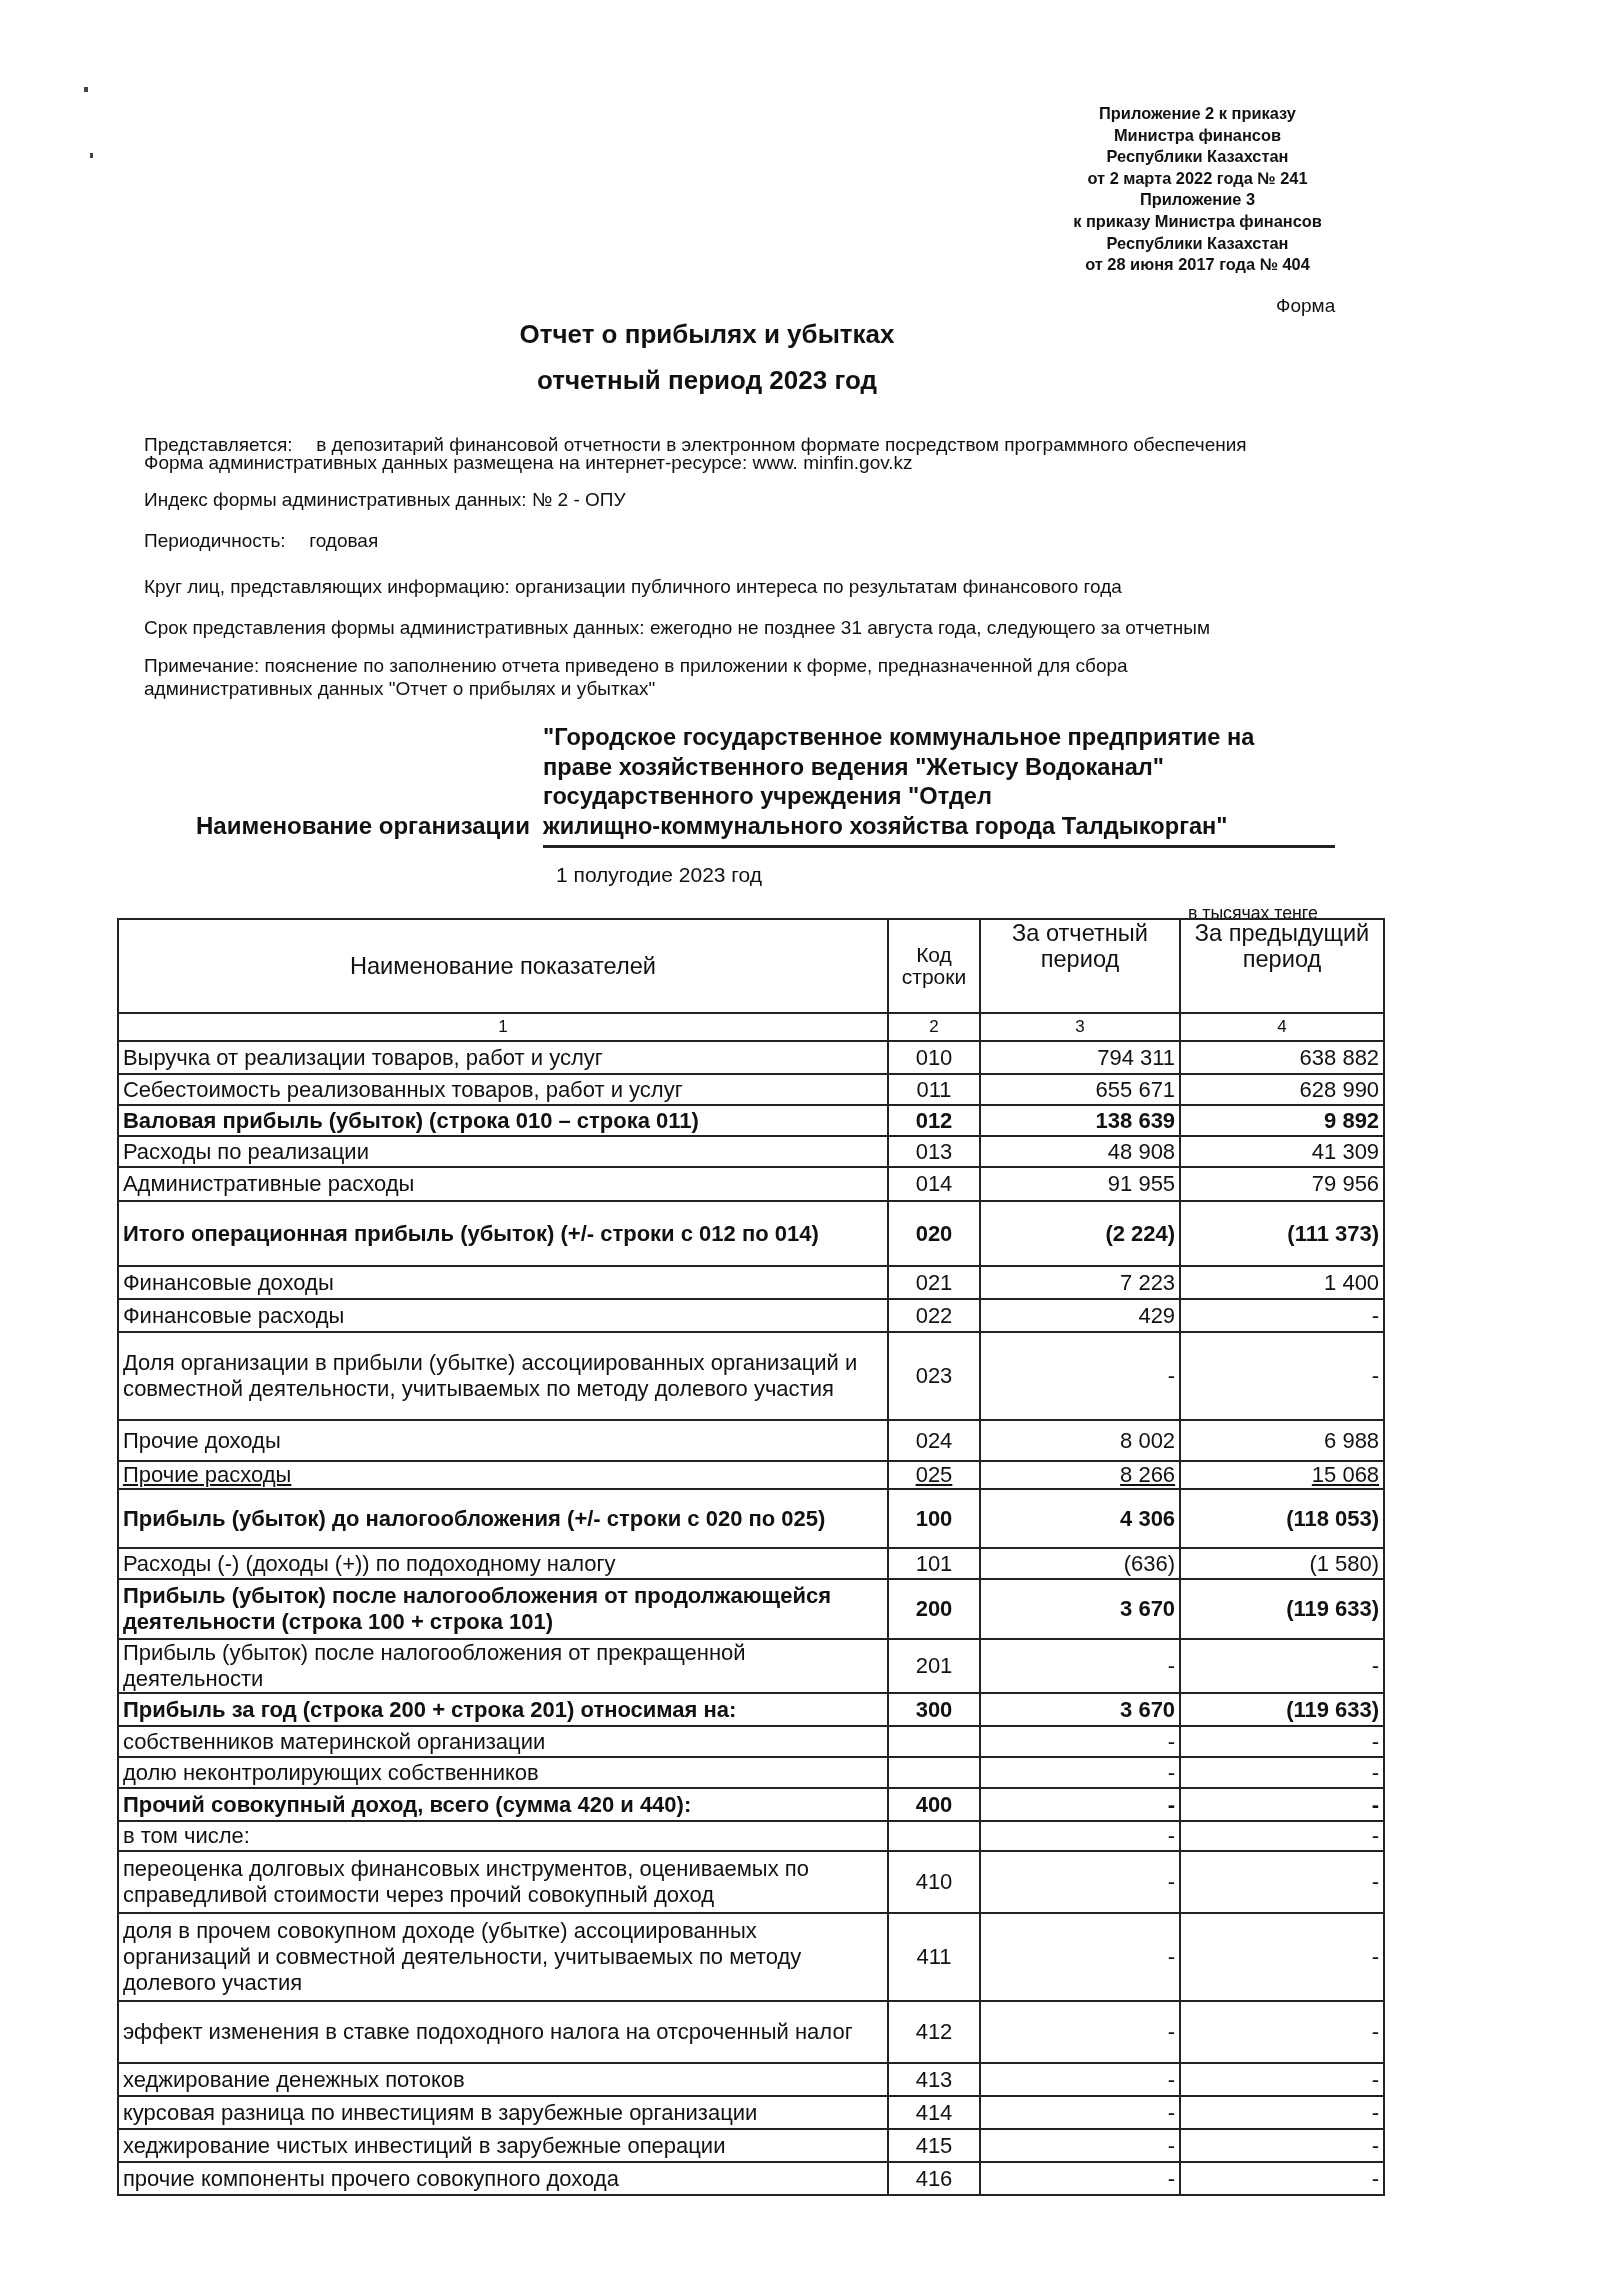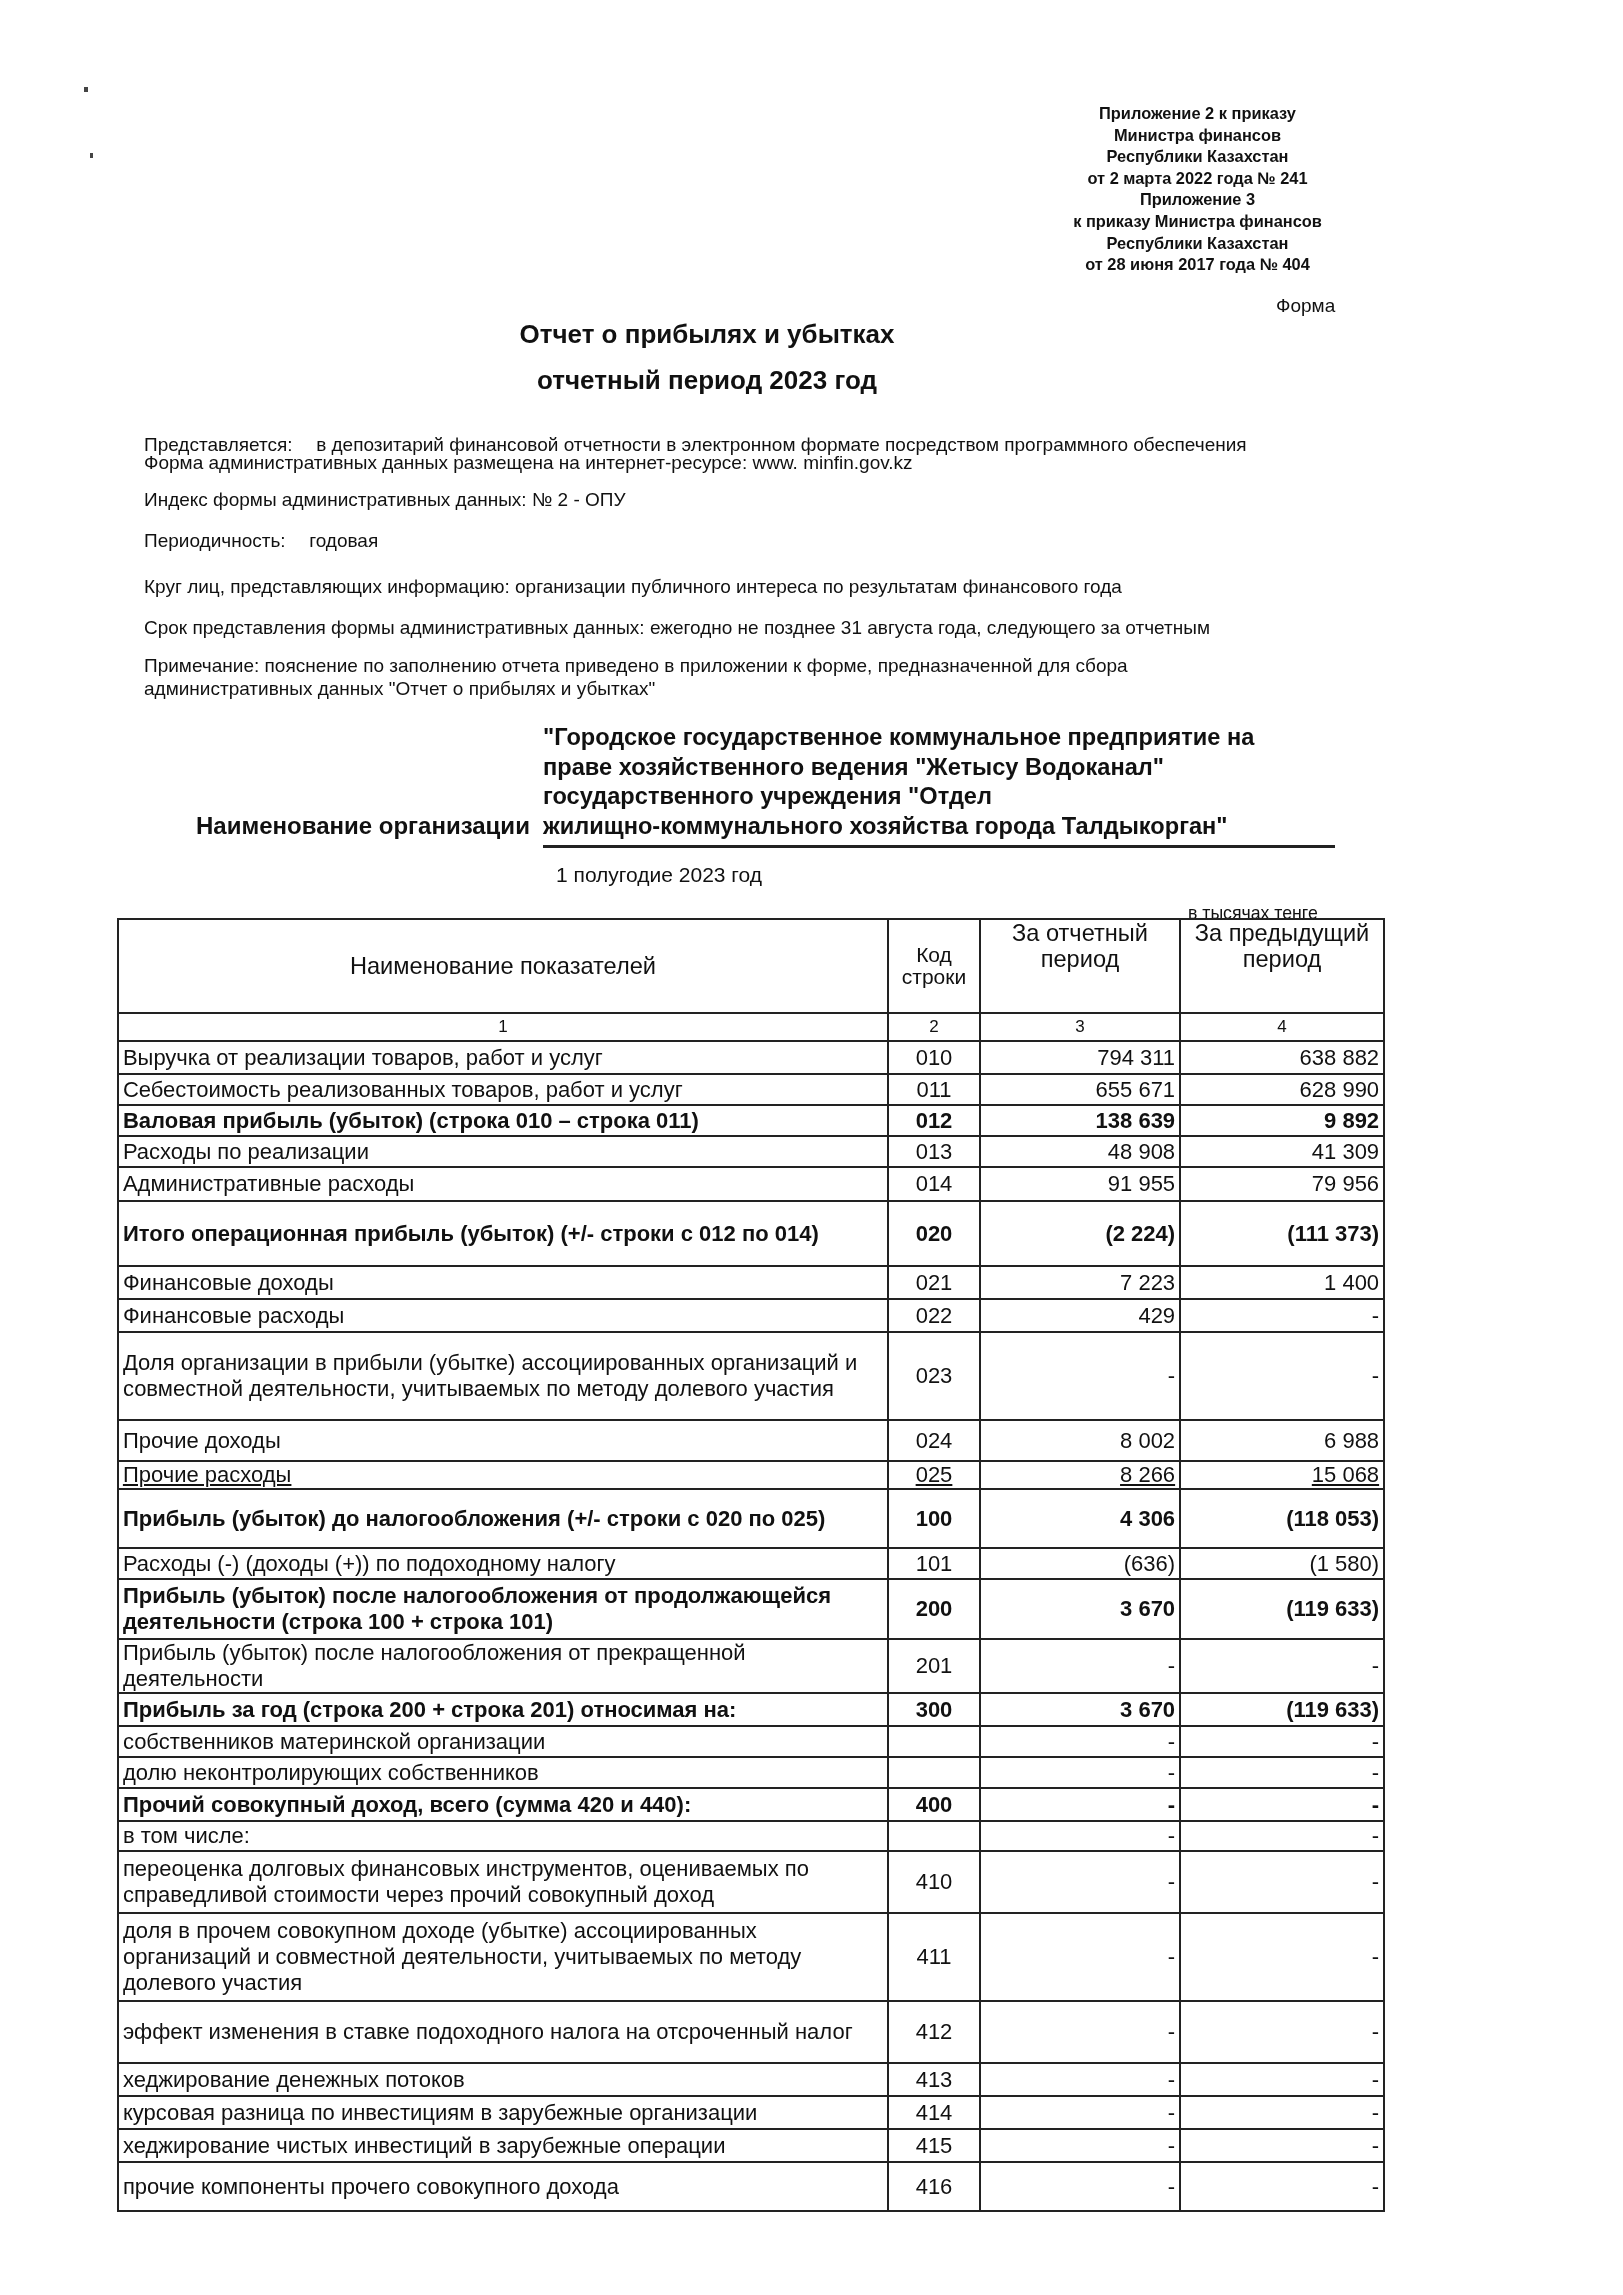--- a/index.html
+++ b/index.html
@@ -264,21 +264,21 @@
       <td class="code">414</td>
       <td class="val">-</td>
       <td class="val">-</td>
     </tr>
     <tr style="height:33px;padding-left:8px;">
       <td class="name">хеджирование чистых инвестиций в зарубежные операции</td>
       <td class="code">415</td>
       <td class="val">-</td>
       <td class="val">-</td>
     </tr>
-    <tr style="height:49px;">
+    <tr style="height:33px;">
       <td class="name">прочие компоненты прочего совокупного дохода</td>
       <td class="code">416</td>
       <td class="val">-</td>
       <td class="val">-</td>
     </tr>
   </tbody>
 </table>
 
 
 </body></html>

